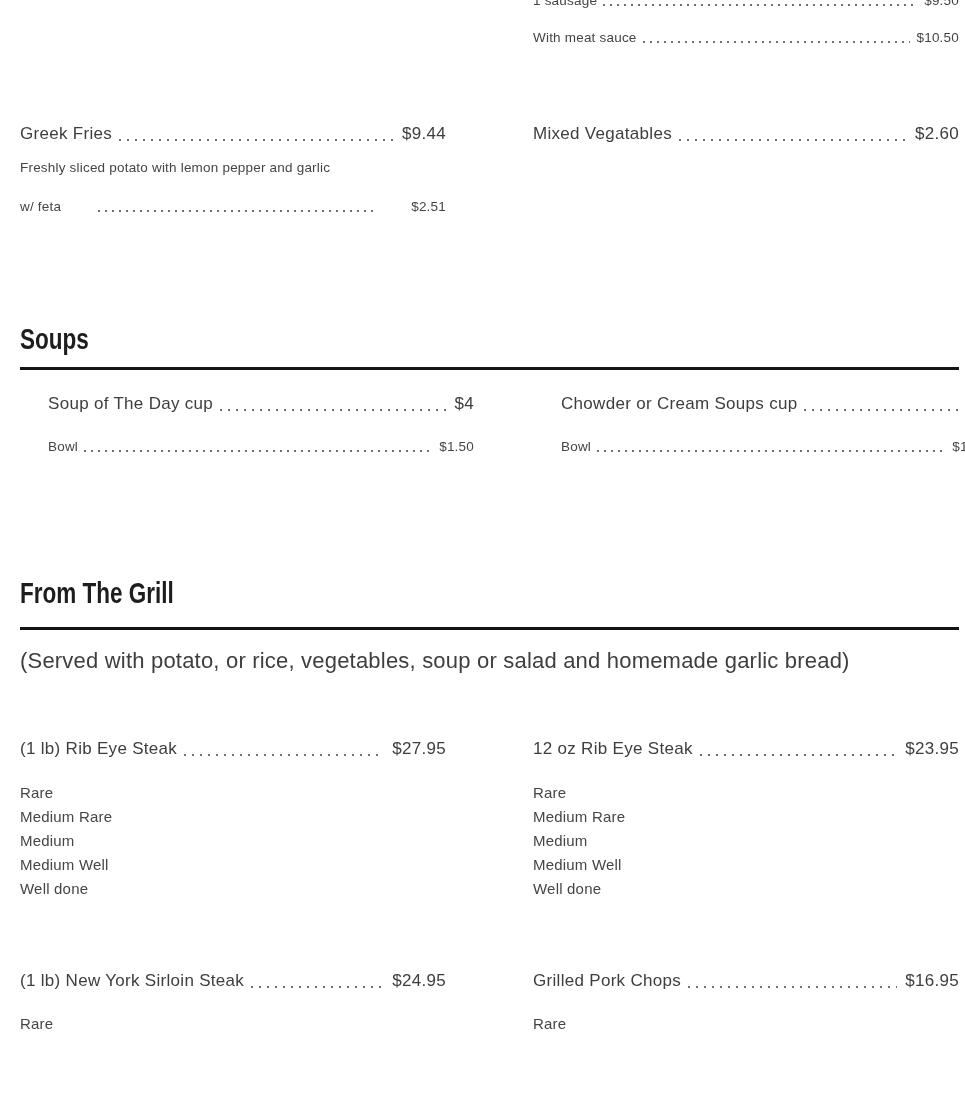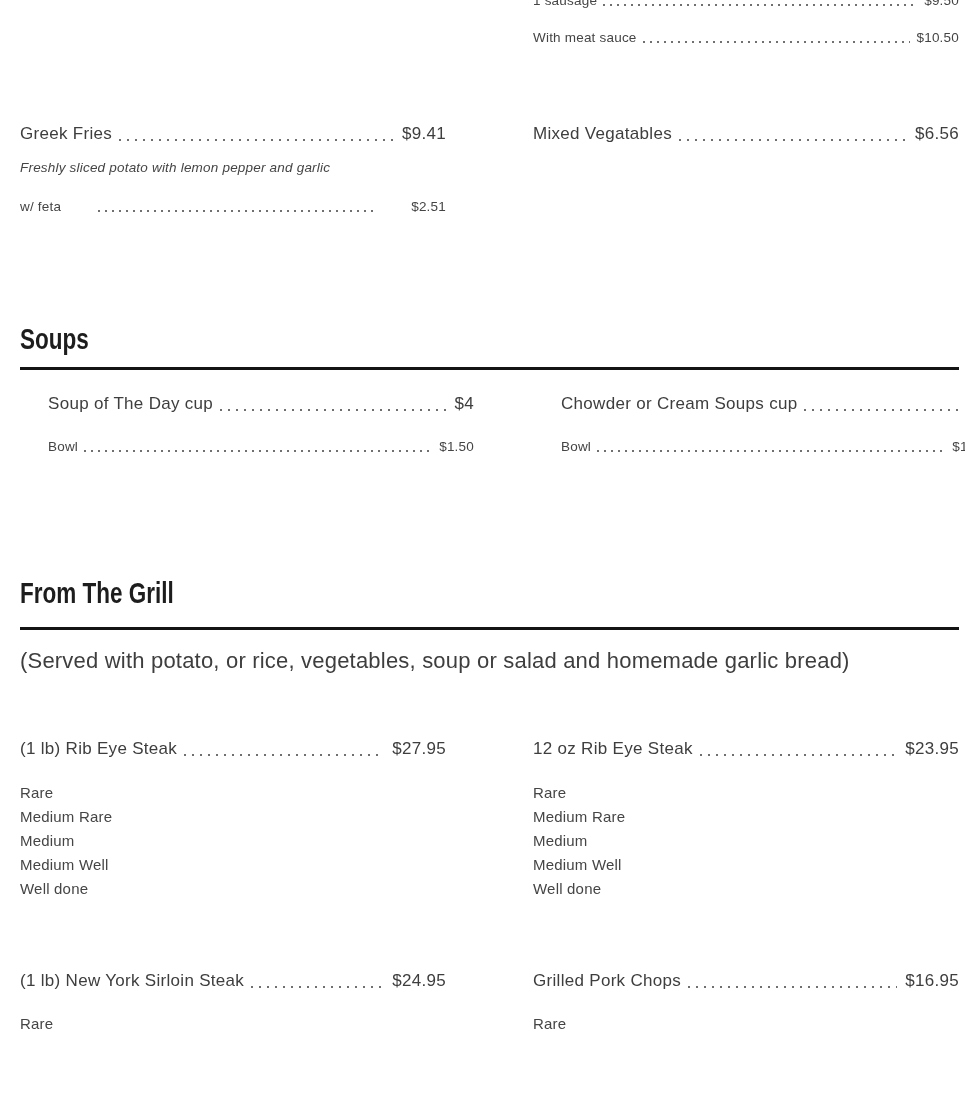--- a/index.html
+++ b/index.html
@@ -38,21 +38,21 @@
     white-space: nowrap;
   }
   .rule { height: 3px; background: #141414; }
   .note { font-size: 22px; line-height: 24px; color: #3e3e3e; letter-spacing: .2px; }
 
   
   .top-grid { margin-top: -8px; }
   .top-grid .sub-row + .sub-row { margin-top: 19px; }
 
   .fries-grid { margin-top: 75px; }
-  .fries-grid .desc { margin-top: 13px; font-style: italic; }
+  .fries-grid .desc { margin-top: 13px; }
   .fries-grid .sub-row { margin-top: 21px; gap: 31px; }
 
   .soups-heading { margin-top: 105px; }
   .soups-rule { margin-top: 10px; }
   .soups-grid { margin-top: 22px; margin-left: 28px; }
   .soups-grid .sub-row { margin-top: 22px; }
 
   .grill-heading { margin-top: 119px; }
   .grill-rule { margin-top: 16px; }
   .grill-note { margin-top: 19px; }
@@ -82,34 +82,34 @@
         <span class="price">$10.50</span>
       </div>
     </div>
   </div>
 
   <div class="grid fries-grid">
     <div>
       <div class="item-row">
         <span class="label">Greek Fries</span>
         <span class="dots"></span>
-        <span class="price">$9.41</span>
+        <span class="price">$9.44</span>
       </div>
       <div class="desc">Freshly sliced potato with lemon pepper and garlic</div>
       <div class="sub-row">
         <span class="label">w/ feta</span>
         <span class="dots"></span>
         <span class="price">$2.51</span>
       </div>
     </div>
     <div>
       <div class="item-row">
         <span class="label">Mixed Vegatables</span>
         <span class="dots"></span>
-        <span class="price">$6.56</span>
+        <span class="price">$2.60</span>
       </div>
     </div>
   </div>
 
   <div class="section-heading soups-heading">Soups</div>
   <div class="rule soups-rule"></div>
 
   <div class="grid soups-grid">
     <div>
       <div class="item-row">

